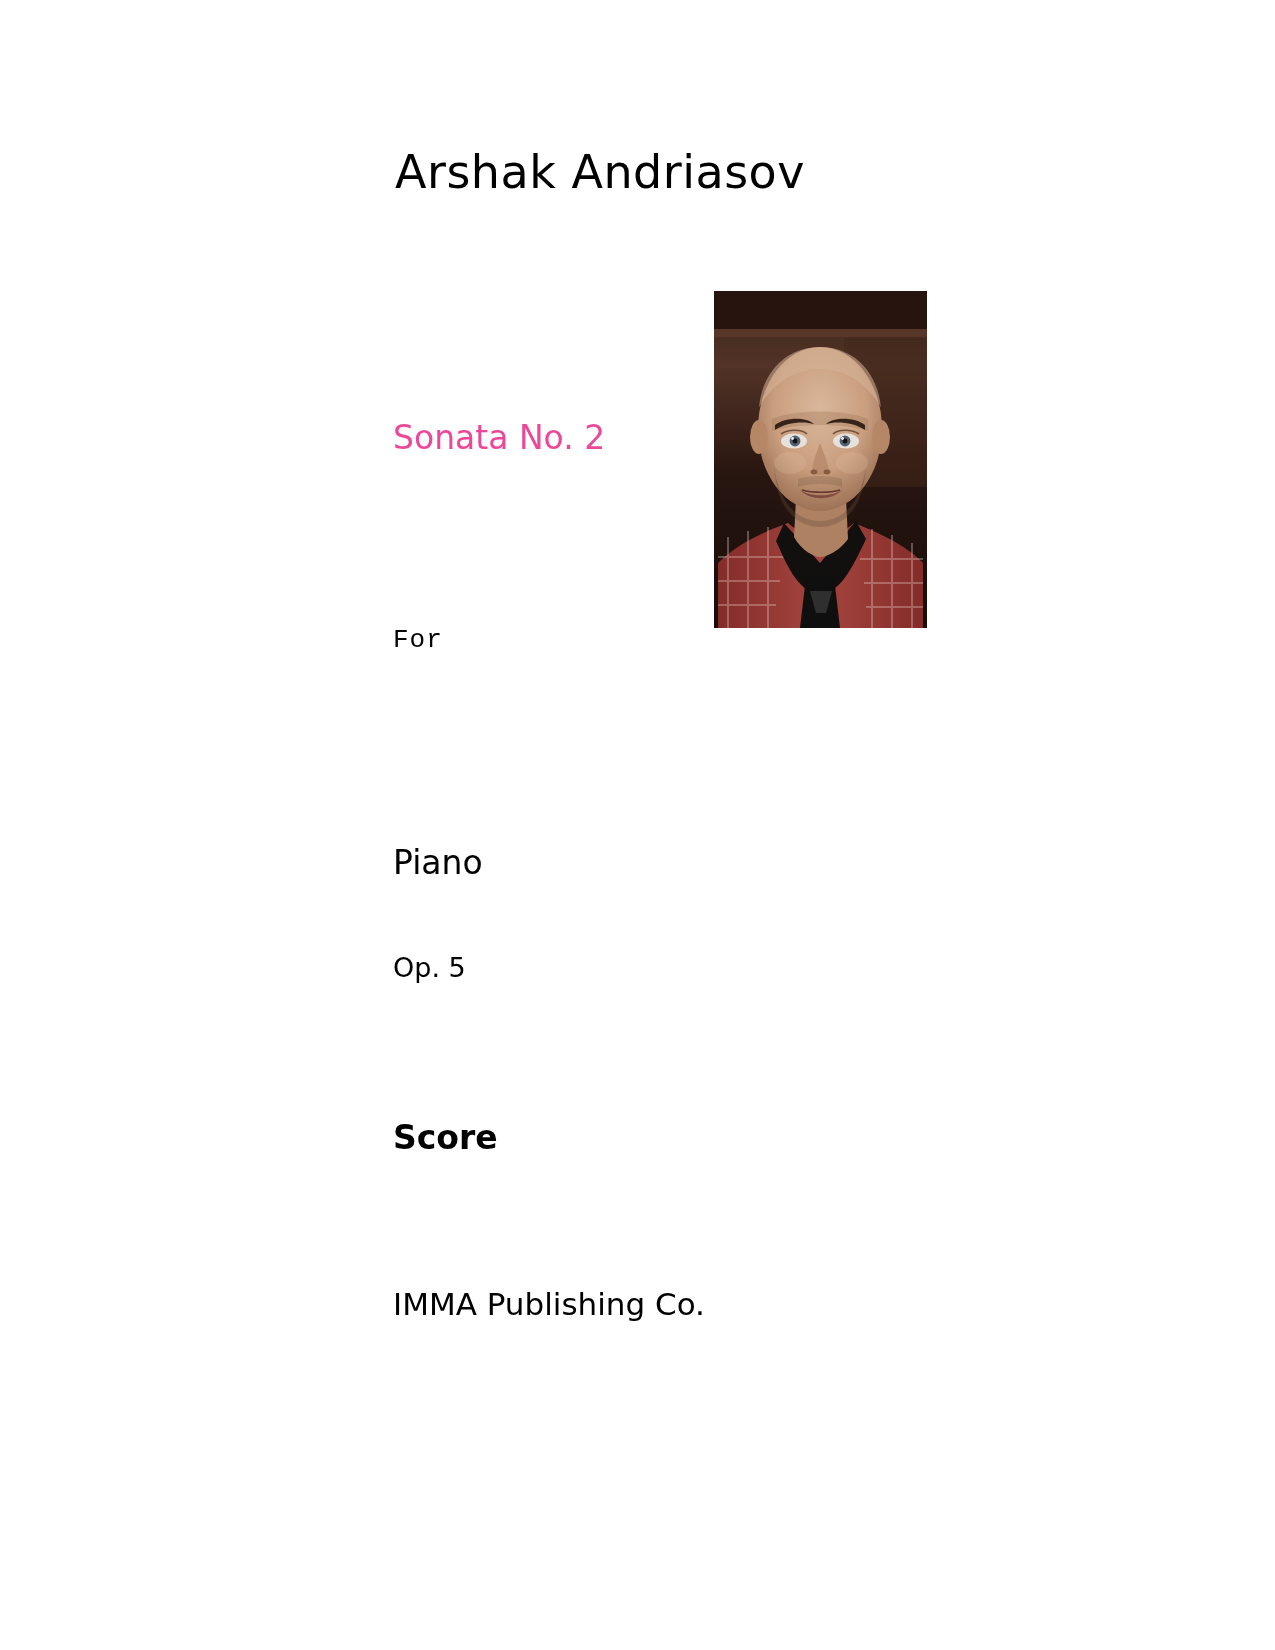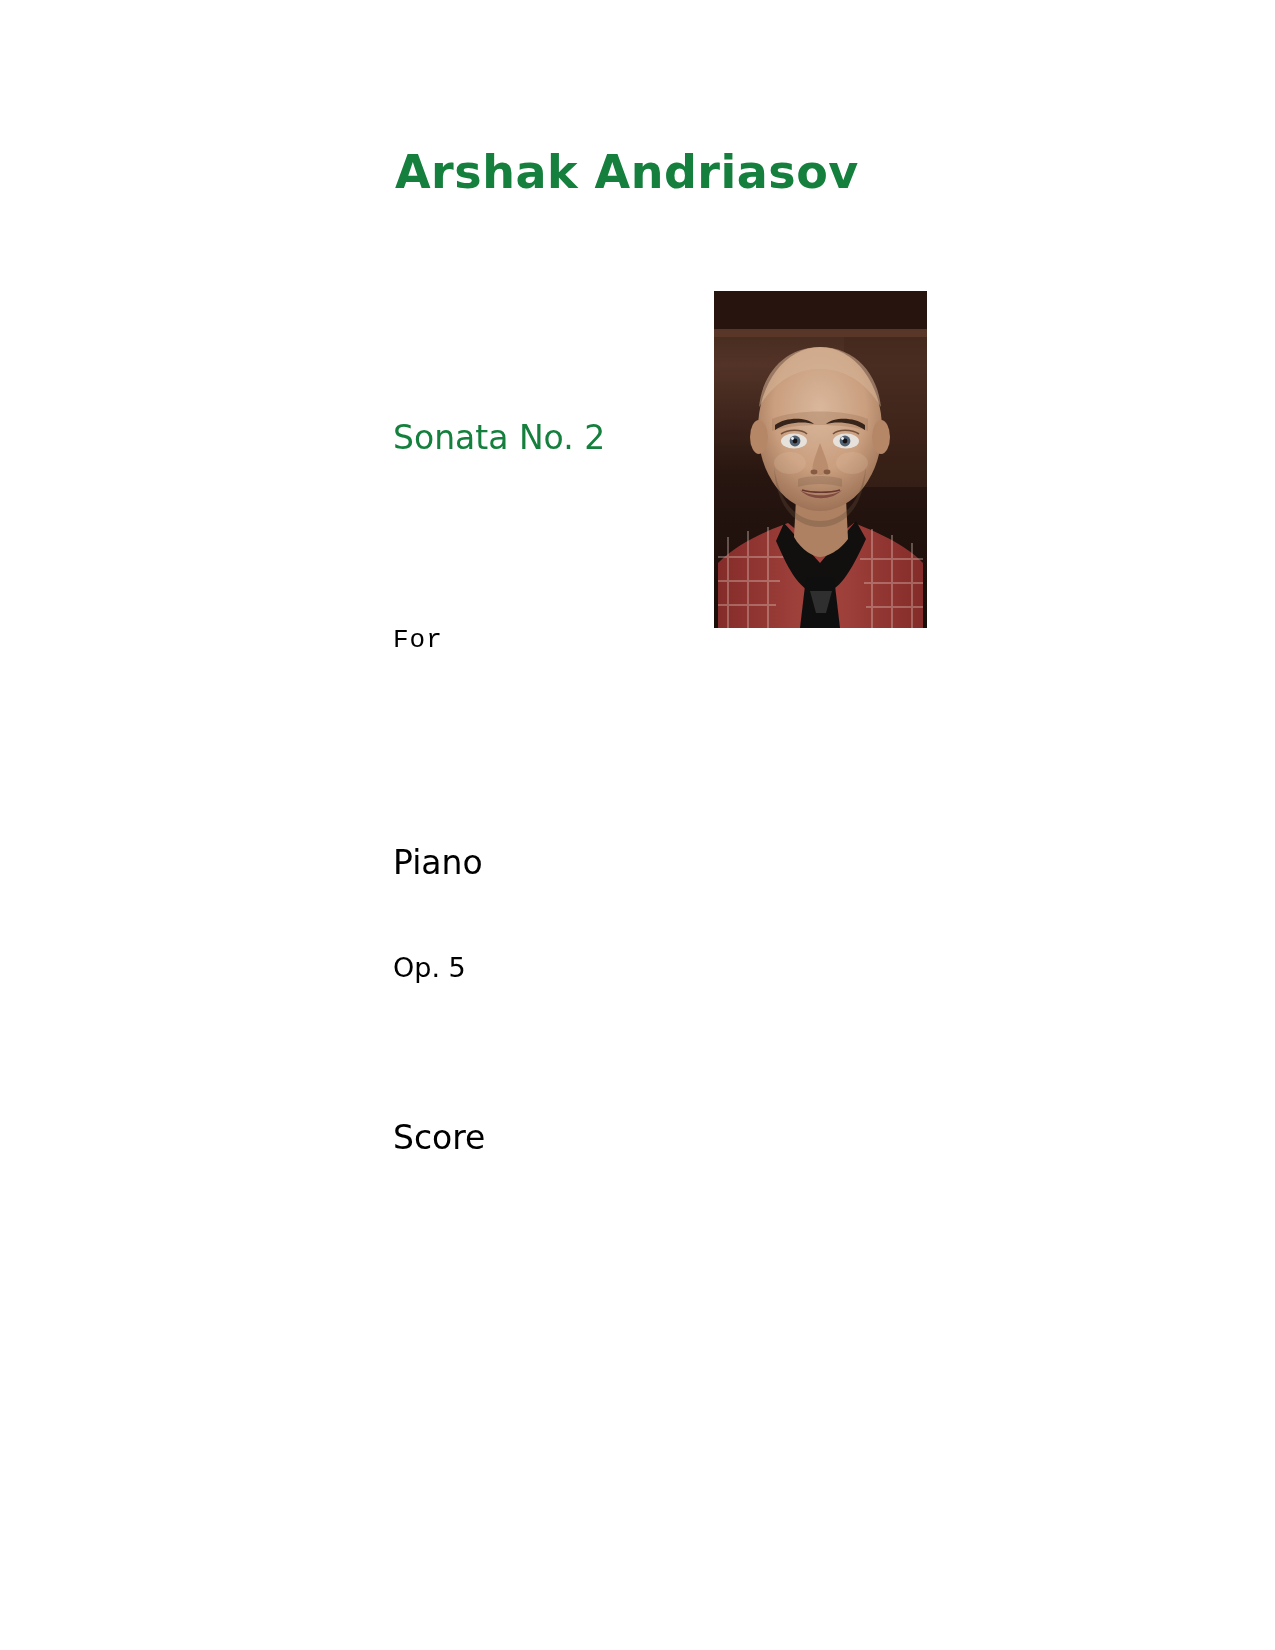--- a/index.html
+++ b/index.html
@@ -14,22 +14,22 @@
     background: #ffffff;
     font-family: "DejaVu Sans", sans-serif;
     overflow: hidden;
   }
   .composer-name {
     position: absolute;
     left: 395px;
     top: 145px;
     font-family: "DejaVu Sans", sans-serif;
     font-size: 46px;
-    font-weight: bold;
-    color: #15803d;
+    font-weight: normal;
+    color: #000000;
     letter-spacing: 0.5px;
     white-space: nowrap;
   }
   .portrait {
     position: absolute;
     left: 714px;
     top: 291px;
     width: 213px;
     height: 337px;
     overflow: hidden;
@@ -38,21 +38,21 @@
   .portrait svg {
     display: block;
     width: 100%;
     height: 100%;
   }
   .work-title {
     position: absolute;
     left: 393px;
     top: 418px;
     font-size: 33px;
-    color: #15803d;
+    color: #ec4899;
     white-space: nowrap;
   }
   .for-line {
     position: absolute;
     left: 393px;
     top: 625px;
     font-family: Liberation Mono, monospace;
     font-size: 26px;
     color: #000000;
     letter-spacing: 1px;
@@ -75,20 +75,21 @@
     color: #000000;
     white-space: nowrap;
   }
   .score-label {
     position: absolute;
     left: 393px;
     top: 1118px;
     font-size: 33px;
     color: #000000;
     white-space: nowrap;
+    font-weight: bold;
   }
   .publisher {
     position: absolute;
     left: 393px;
     top: 1283px;
     font-size: 31px;
     line-height: 42px;
     color: #000000;
     white-space: nowrap;
   }
@@ -195,15 +196,16 @@
 
   <div class="for-line">For</div>
 
   <div class="instrument">Piano</div>
 
   <div class="opus">Op. 5</div>
 
   <div class="score-label">Score</div>
 
   <div class="publisher">
+    <div>IMMA Publishing Co.</div>
   </div>
 
 </div>
 
 </body></html>

